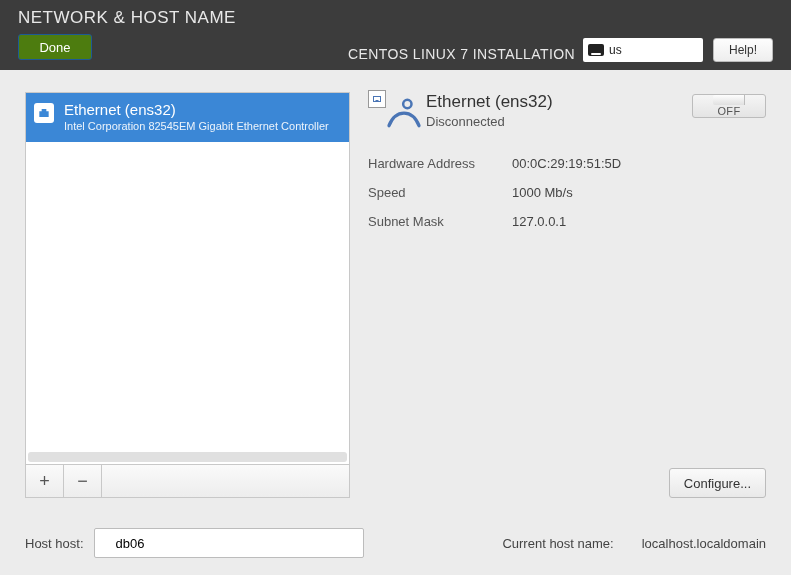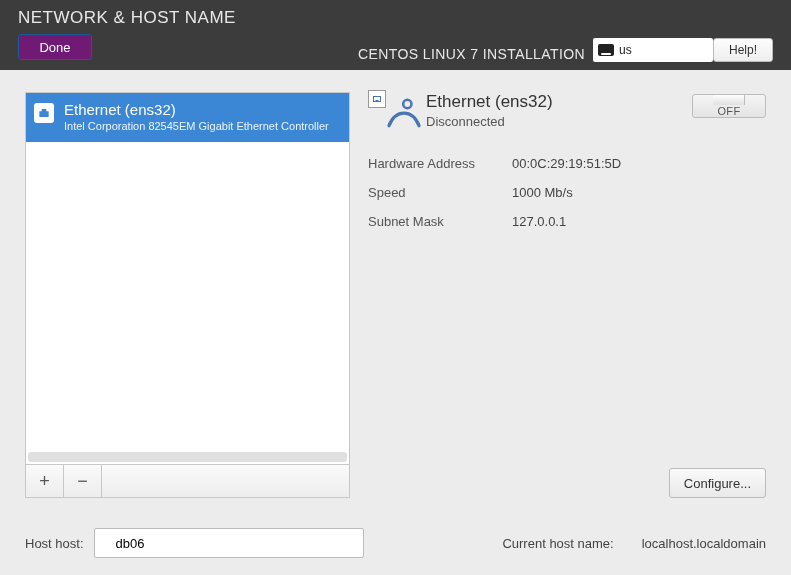--- a/index.html
+++ b/index.html
@@ -1,23 +1,23 @@
 <!DOCTYPE html>
 <html><head>
 <meta charset="utf-8">
 <style>
   * { box-sizing: border-box; margin: 0; padding: 0; font-family: sans-serif; }
   body { width: 791px; height: 575px; background: #ececec; overflow: hidden; }
   .header { background: #3c3c3c; color: #fff; height: 70px; display: flex; justify-content: space-between; padding: 8px 18px 8px 18px; }
   .header-left { display: flex; flex-direction: column; gap: 6px; }
   .title { font-size: 17px; letter-spacing: 0.5px; font-weight: 400; color:#e8e8e8; }
-  .done-btn { background: #701a75; border: 1px solid #1d5a94; color: #fff; width: 74px; height: 26px; border-radius: 3px; font-size: 13px; cursor: pointer; }
+  .done-btn { background: #4d7c0f; border: 1px solid #1d5a94; color: #fff; width: 74px; height: 26px; border-radius: 3px; font-size: 13px; cursor: pointer; }
   .header-right { display: flex; flex-direction: row; align-items: flex-end; gap: 8px; }
   .subtitle { font-size: 14px; letter-spacing: 0.4px; color:#e8e8e8;}
-  .header-controls { display: flex; align-items: center; }
+  .header-controls { display: flex; gap: 10px; align-items: center; }
   .keyboard-ind { background: #fff; border-radius: 2px; width: 120px; height: 24px; display: flex; align-items: center; gap: 5px; padding: 0 5px; color: #222; font-size: 12px; }
   .kbd-icon { width: 16px; height: 12px; background: #222; border-radius: 2px; display: flex; align-items: flex-end; justify-content: center; padding-bottom:1px;}
   .kbd-icon::after{content:""; width:10px; height:2px; background:#fff; border-radius:1px;}
   .help-btn { background: linear-gradient(#fdfdfd,#eee); border: 1px solid #bbb; color: #333; width: 60px; height: 24px; border-radius: 3px; font-size: 12px; cursor: pointer; }
   .main { padding: 22px 25px 18px 25px; display: flex; flex-direction: column; height: 505px; }
   .upper { display: flex; flex: 1; gap: 18px; }
   .left-col { width: 325px; display: flex; flex-direction: column; }
   .nic-list { flex: 1; background: #fff; border: 1px solid #c8c8c8; overflow: hidden; }
   .nic-item { background: #3b87d6; color: #fff; padding: 8px 10px 10px 38px; position: relative; }
   .nic-item .nic-name { font-size: 15px; font-weight: 400; }

